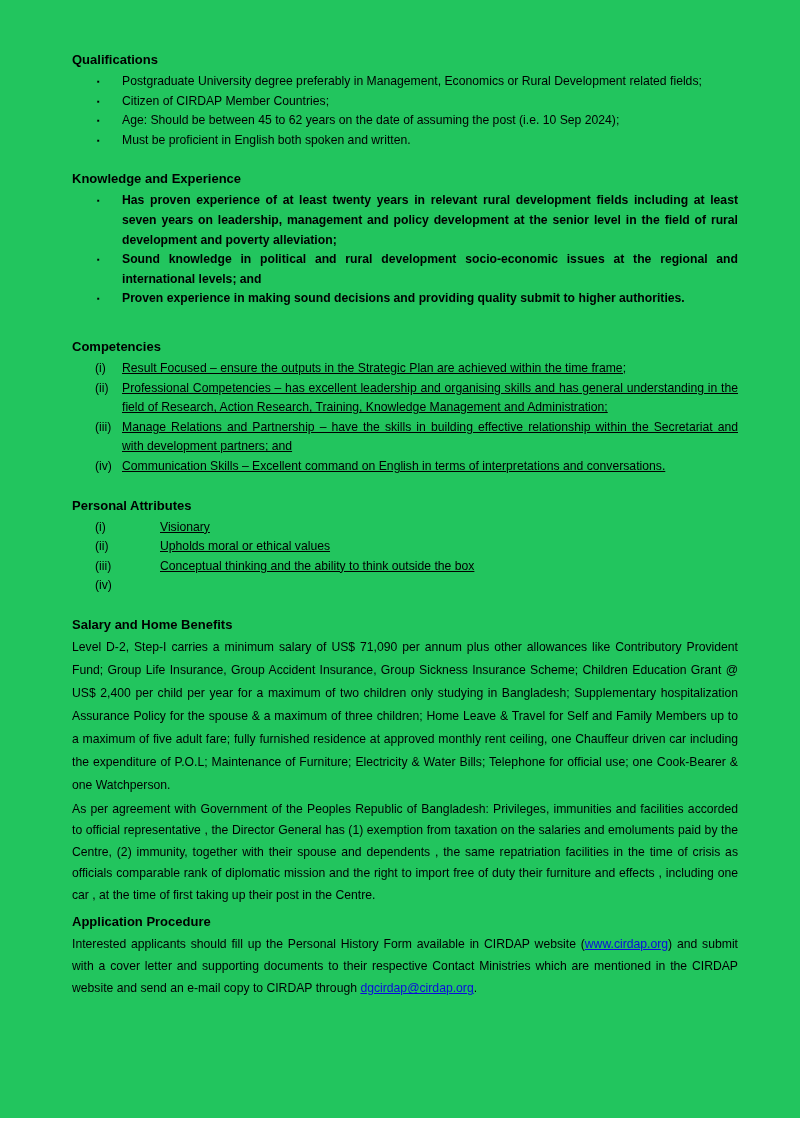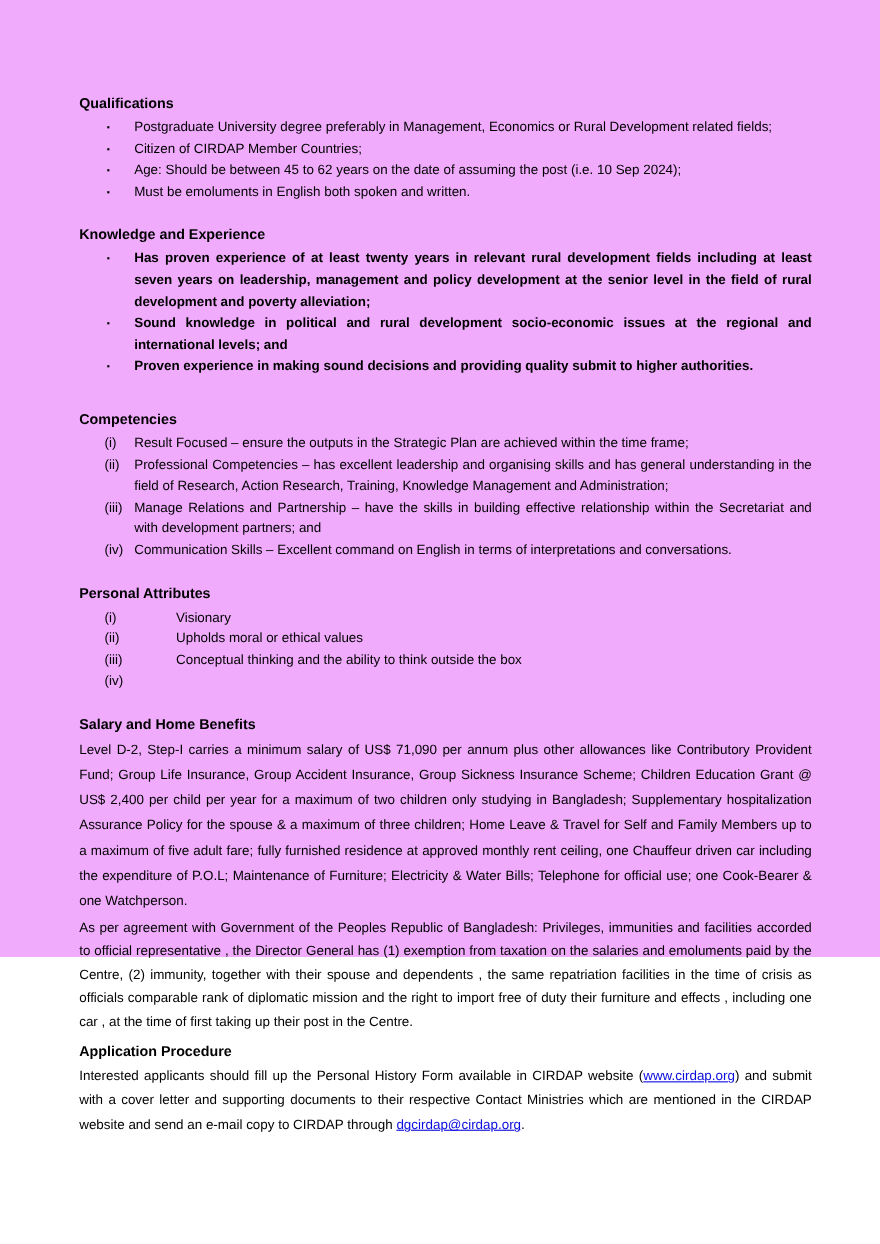--- a/index.html
+++ b/index.html
@@ -6,23 +6,23 @@
   html, body { background: #ffffff; }
   body {
     width: 800px;
     height: 1131px;
     font-family: "Liberation Sans", "DejaVu Sans", sans-serif;
     color: #000000;
     overflow: hidden;
   }
   .page {
     width: 800px;
-    height: 870px;
-    background: #f0abfc;
-    padding: 86px 62px 0 72px;
+    height: 1118px;
+    background: #22c55e;
+    padding: 52px 62px 0 72px;
   }
   .section { margin: 0; }
   .heading {
     font-size: 13px;
     font-weight: bold;
     line-height: 16px;
     color: #000000;
   }
 
   
@@ -47,21 +47,21 @@
   ol.romans { list-style: none; margin-top: 4px; }
   ol.romans li {
     display: flex;
     align-items: flex-start;
     padding-left: 23px;
     font-size: 12.2px;
     line-height: 19.6px;
   }
   ol.romans li .num { flex: 0 0 27px; }
   ol.romans.wide li .num { flex: 0 0 65px; }
-  ol.romans li .itext { flex: 1 1 auto; }
+  ol.romans li .itext { flex: 1 1 auto; text-decoration: underline; }
   ol.romans.justified li .itext { text-align: justify; }
 
   .para {
     font-size: 12.2px;
     line-height: 23px;
     text-align: justify;
     margin-top: 3px;
   }
   .para.tight { line-height: 21.5px; }
   .para.app { line-height: 22px; }
@@ -92,21 +92,21 @@
       <li>
         <span class="marker">▪</span>
         <span class="btext">Citizen of CIRDAP Member Countries;</span>
       </li>
       <li>
         <span class="marker">▪</span>
         <span class="btext">Age: Should be between 45 to 62 years on the date of assuming the post (i.e. 10 Sep 2024);</span>
       </li>
       <li>
         <span class="marker">▪</span>
-        <span class="btext">Must be emoluments in English both spoken and written.</span>
+        <span class="btext">Must be proficient in English both spoken and written.</span>
       </li>
     </ul>
   </div>
 
   <div class="section gap-lg">
     <div class="heading">Knowledge and Experience</div>
     <ul class="bullets justified">
       <li>
         <span class="marker">▪</span>
         <span class="btext">Has proven experience of at least twenty years in relevant rural development fields including at least seven years on leadership, management and policy development at the senior level in the field of rural development and poverty alleviation;</span>

